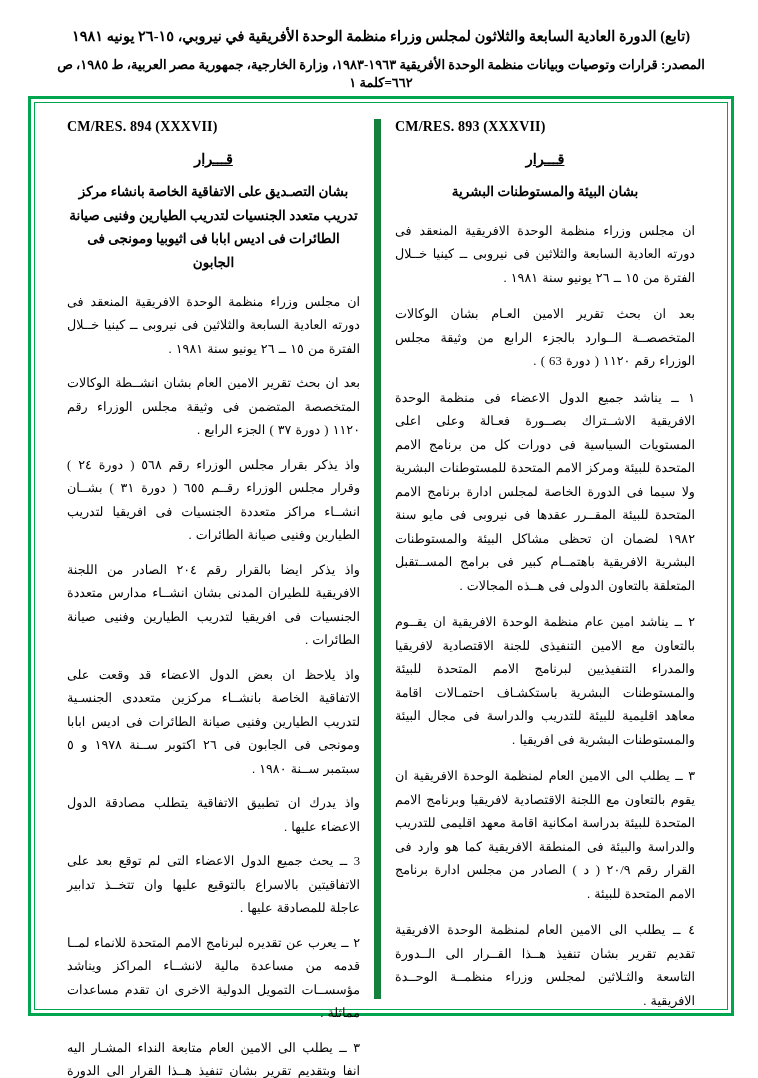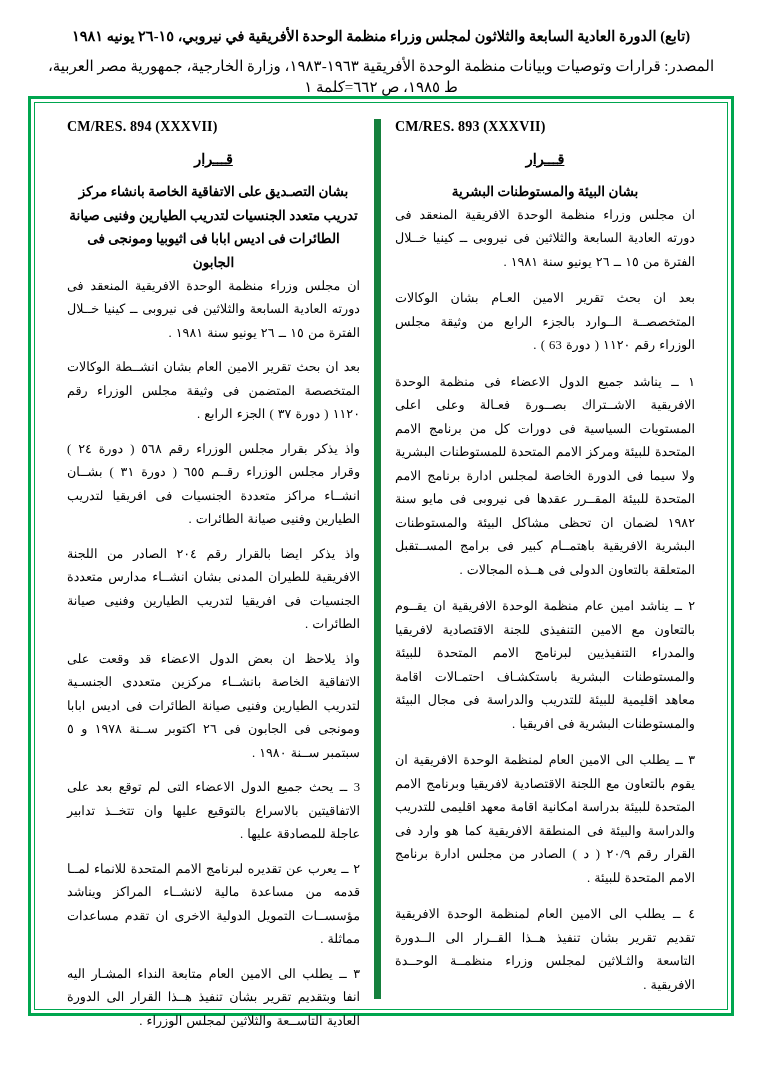--- a/index.html
+++ b/index.html
@@ -27,22 +27,22 @@
     margin-bottom: 6px;
   }
   .header-title {
     font-size: 14.5px;
     font-weight: bold;
     line-height: 1.5;
     letter-spacing: 0px;
     padding: 0 24px;
   }
   .header-source {
-    font-size: 15px;
-    font-weight: normal;
+    font-size: 13px;
+    font-weight: bold;
     margin-top: 8px;
     line-height: 1.4;
     padding: 0 14px;
   }
   .frame {
     position: absolute;
     top: 96px;
     right: 24px;
     left: 24px;
     bottom: 62px;
@@ -95,20 +95,21 @@
     font-weight: bold;
     letter-spacing: 4px;
     margin-bottom: 12px;
     text-decoration: underline;
   }
   .subject {
     text-align: center;
     font-size: 13.5px;
     font-weight: bold;
     line-height: 1.75;
+    margin-bottom: 16px;
     padding: 0 2px;
   }
   .para {
     font-size: 12.7px;
     line-height: 1.85;
     text-align: justify;
     text-align-last: right;
     margin-bottom: 13px;
     word-spacing: 1px;
   }
@@ -153,20 +154,21 @@
 
         <div class="col col-left">
           <div class="res-id">CM/RES. 894 (XXXVII)</div>
           <div class="kind">قـــرار</div>
           <div class="subject">بشان التصـديق على الاتفاقية الخاصة بانشاء مركز تدريب متعدد الجنسيات لتدريب الطيارين وفنيى صيانة الطائرات فى اديس ابابا فى اثيوبيا ومونجى فى الجابون</div>
           <div class="para tight">ان مجلس وزراء منظمة الوحدة الافريقية المنعقد فى دورته العادية السابعة والثلاثين فى نيروبى ــ كينيا خــلال الفترة من ١٥ ــ ٢٦ يونيو سنة ١٩٨١ .</div>
           <div class="para tight">بعد ان بحث تقرير الامين العام بشان انشــطة الوكالات المتخصصة المتضمن فى وثيقة مجلس الوزراء رقم ١١٢٠ ( دورة ٣٧ ) الجزء الرابع .</div>
           <div class="para tight">واذ يذكر بقرار مجلس الوزراء رقم ٥٦٨ ( دورة ٢٤ ) وقرار مجلس الوزراء رقــم ٦٥٥ ( دورة ٣١ ) بشــان انشــاء مراكز متعددة الجنسيات فى افريقيا لتدريب الطيارين وفنيى صيانة الطائرات .</div>
           <div class="para tight">واذ يذكر ايضا بالقرار رقم ٢٠٤ الصادر من اللجنة الافريقية للطيران المدنى بشان انشــاء مدارس متعددة الجنسيات فى افريقيا لتدريب الطيارين وفنيى صيانة الطائرات .</div>
           <div class="para tight">واذ يلاحظ ان بعض الدول الاعضاء قد وقعت على الاتفاقية الخاصة بانشــاء مركزين متعددى الجنسـية لتدريب الطيارين وفنيى صيانة الطائرات فى اديس ابابا ومونجى فى الجابون فى ٢٦ اكتوبر ســنة ١٩٧٨ و ٥ سبتمبر ســنة ١٩٨٠ .</div>
+          <div class="para tight">واذ يدرك ان تطبيق الاتفاقية يتطلب مصادقة الدول الاعضاء عليها .</div>
           <div class="para tight">3 ــ يحث جميع الدول الاعضاء التى لم توقع بعد على الاتفاقيتين بالاسراع بالتوقيع عليها وان تتخــذ تدابير عاجلة للمصادقة عليها .</div>
           <div class="para tight">٢ ــ يعرب عن تقديره لبرنامج الامم المتحدة للانماء لمــا قدمه من مساعدة مالية لانشــاء المراكز ويناشد مؤسســات التمويل الدولية الاخرى ان تقدم مساعدات مماثلة .</div>
           <div class="para tight">٣ ــ يطلب الى الامين العام متابعة النداء المشـار اليه انفا وبتقديم تقرير بشان تنفيذ هــذا القرار الى الدورة العادية التاســعة والثلاثين لمجلس الوزراء .</div>
         </div>
 
       </div>
     </div>
   </div>
 
 

